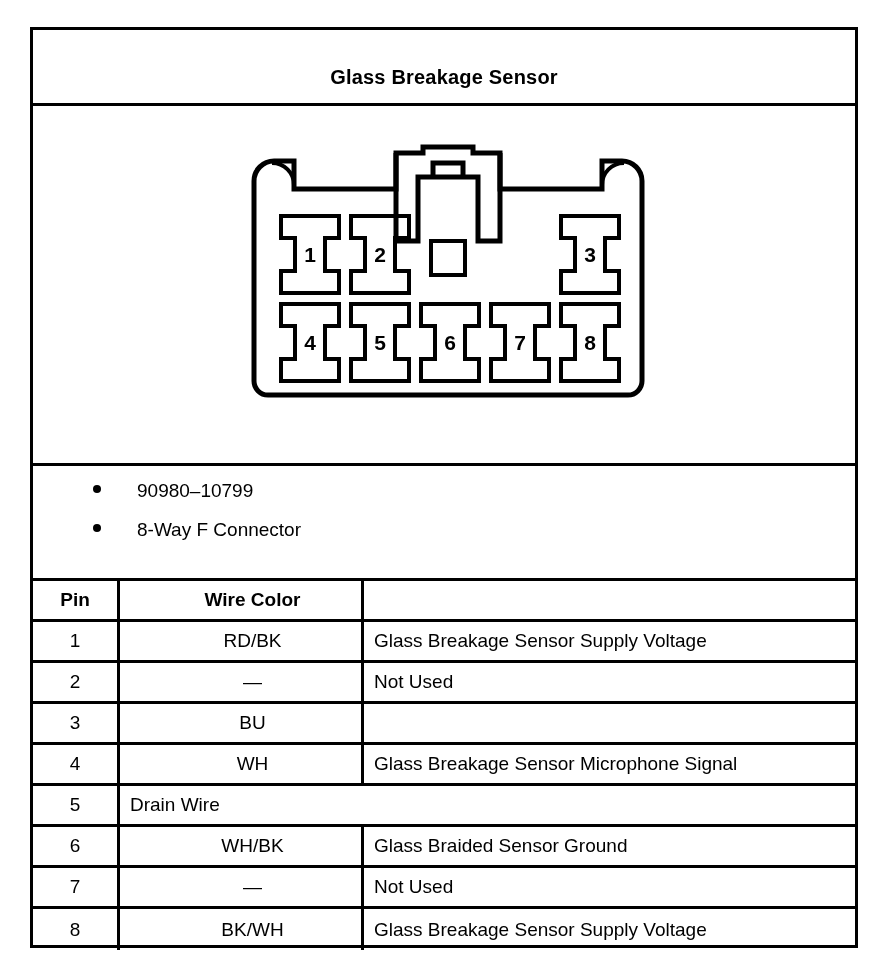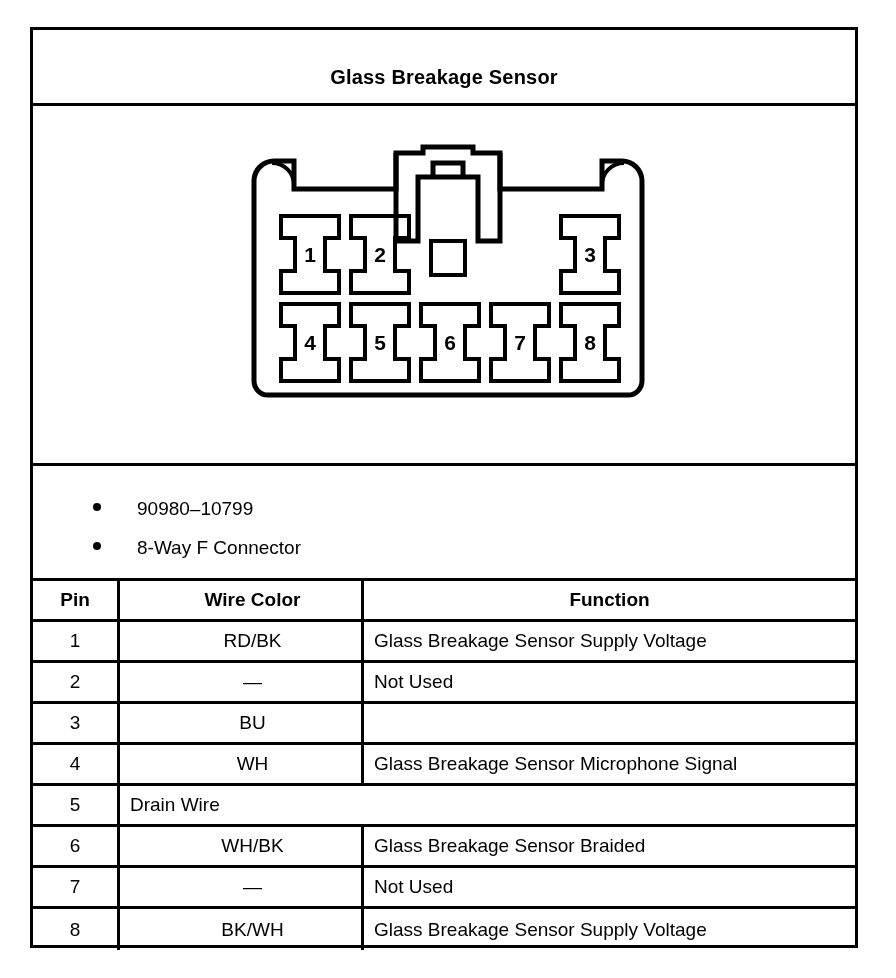--- a/index.html
+++ b/index.html
@@ -94,21 +94,20 @@
     display: flex;
     align-items: center;
     justify-content: center;
     font-size: 19px;
     font-weight: bold;
   }
   .partinfo-list {
     flex: 1;
     box-sizing: border-box;
     padding: 14px 0 0 60px;
-    margin-top: 18px;
   }
   .bullet-line {
     display: flex;
     align-items: baseline;
     font-size: 19px;
     height: 39px;
   }
   .bullet-dot {
     width: 8px;
     height: 8px;
@@ -265,21 +264,20 @@
           <span>8-Way F Connector</span>
         </div>
       </div>
     </div>
 
     <div class="pin-table">
 
       <div class="prow header">
         <div class="c-pin">Pin</div>
         <div class="c-color">Wire Color</div>
-        <div class="c-func">Function</div>
       </div>
 
       <div class="prow">
         <div class="c-pin">1</div>
         <div class="c-color">RD/BK</div>
         <div class="c-func">Glass Breakage Sensor Supply Voltage</div>
       </div>
 
       <div class="prow">
         <div class="c-pin">2</div>
@@ -299,21 +297,21 @@
       </div>
 
       <div class="prow">
         <div class="c-pin">5</div>
         <div class="c-func">Drain Wire</div>
       </div>
 
       <div class="prow">
         <div class="c-pin">6</div>
         <div class="c-color">WH/BK</div>
-        <div class="c-func">Glass Breakage Sensor Braided</div>
+        <div class="c-func">Glass Braided Sensor Ground</div>
       </div>
 
       <div class="prow">
         <div class="c-pin">7</div>
         <div class="c-color">—</div>
         <div class="c-func">Not Used</div>
       </div>
 
       <div class="prow">
         <div class="c-pin">8</div>

